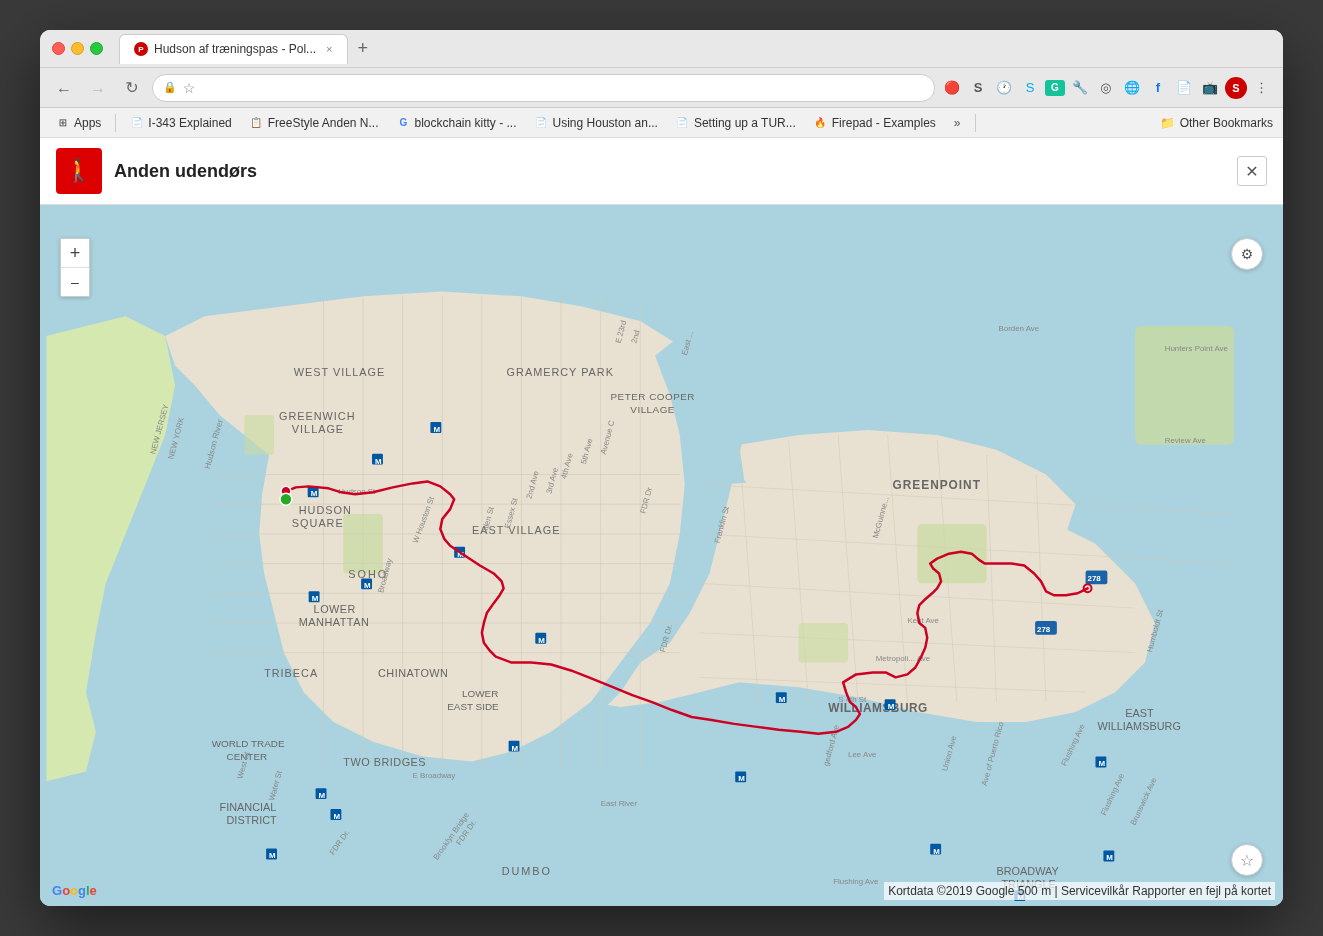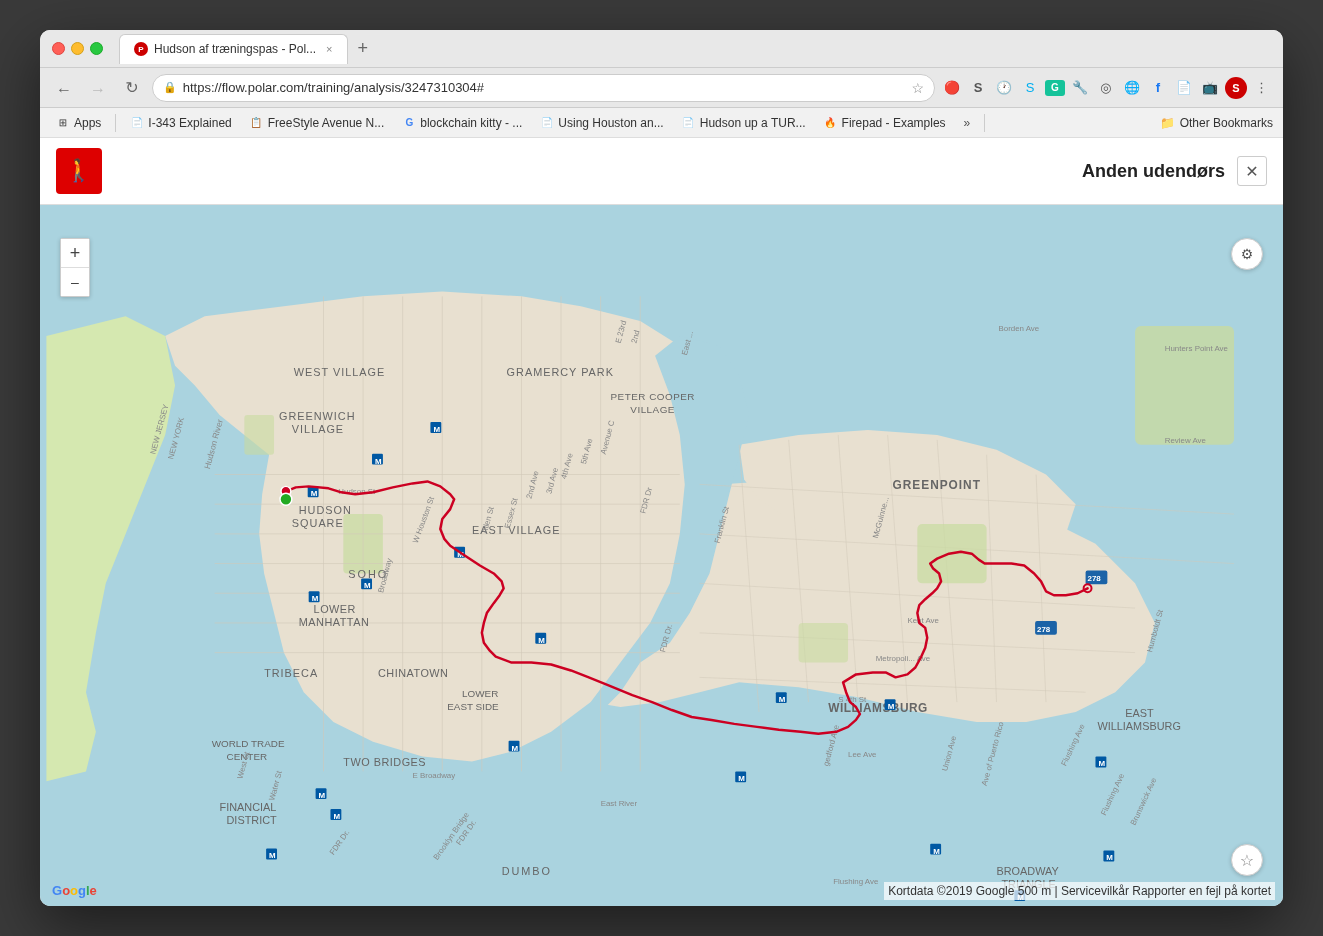--- a/index.html
+++ b/index.html
@@ -179,21 +179,21 @@
       border-bottom: 1px solid #ddd;
       width: calc(100% - 0px);
     }
     .activity-icon {
       width: 46px; height: 46px;
       background: #d00;
       display: flex; align-items: center; justify-content: center;
       border-radius: 4px;
       font-size: 22px; color: #fff;
     }
-    .activity-info { flex: 1; text-align: right; }
+    .activity-info { flex: 1; }
     .activity-title {
       font-size: 18px; font-weight: 600; color: #222;
     }
     .activity-date {
       font-size: 13px; color: #555; margin-top: 2px;
     }
     .close-btn {
       width: 30px; height: 30px;
       border: 1px solid #ccc;
       background: #fff;
@@ -305,21 +305,20 @@
       <button class="tab-new">+</button>
     </div>
   </div>
 
   <div class="nav-bar">
     <button class="nav-btn">←</button>
     <button class="nav-btn disabled">→</button>
     <button class="nav-btn">↻</button>
     <div class="address-bar">
       <span class="lock-icon">🔒</span>
-      <span class="address-text">https://flow.polar.com/training/analysis/3247310304#</span>
       <span class="star-icon">☆</span>
     </div>
     <div class="nav-actions">
 
       <div class="nav-icon-btn" style="color:#c00;">🔴</div>
       <div class="nav-icon-btn" style="font-weight:bold;color:#555;">S</div>
       <div class="nav-icon-btn">🕐</div>
       <div class="nav-icon-btn" style="color:#00aff0;">S</div>
       <div class="nav-icon-btn" style="background:#15c39a;border-radius:3px;color:#fff;font-size:10px;font-weight:bold;width:20px;height:16px;">G</div>
       <div class="nav-icon-btn">🔧</div>
@@ -338,33 +337,33 @@
       <span class="bookmark-favicon">⊞</span>
       <span>Apps</span>
     </div>
     <div class="bookmark-divider"></div>
     <div class="bookmark-item">
       <span class="bookmark-favicon" style="color:#8b4513;">📄</span>
       <span>I-343 Explained</span>
     </div>
     <div class="bookmark-item">
       <span class="bookmark-favicon" style="color:#666;">📋</span>
-      <span>FreeStyle Avenue N...</span>
+      <span>FreeStyle Anden N...</span>
     </div>
     <div class="bookmark-item">
       <span class="bookmark-favicon" style="color:#4285f4;font-weight:bold;">G</span>
       <span>blockchain kitty - ...</span>
     </div>
     <div class="bookmark-item">
       <span class="bookmark-favicon">📄</span>
       <span>Using Houston an...</span>
     </div>
     <div class="bookmark-item">
       <span class="bookmark-favicon">📄</span>
-      <span>Hudson up a TUR...</span>
+      <span>Setting up a TUR...</span>
     </div>
     <div class="bookmark-item">
       <span class="bookmark-favicon" style="color:#f90;">🔥</span>
       <span>Firepad - Examples</span>
     </div>
     <div class="bookmarks-more">»</div>
     <div class="bookmark-divider"></div>
     <div class="other-bookmarks">
       <span>📁</span>
       <span>Other Bookmarks</span>

